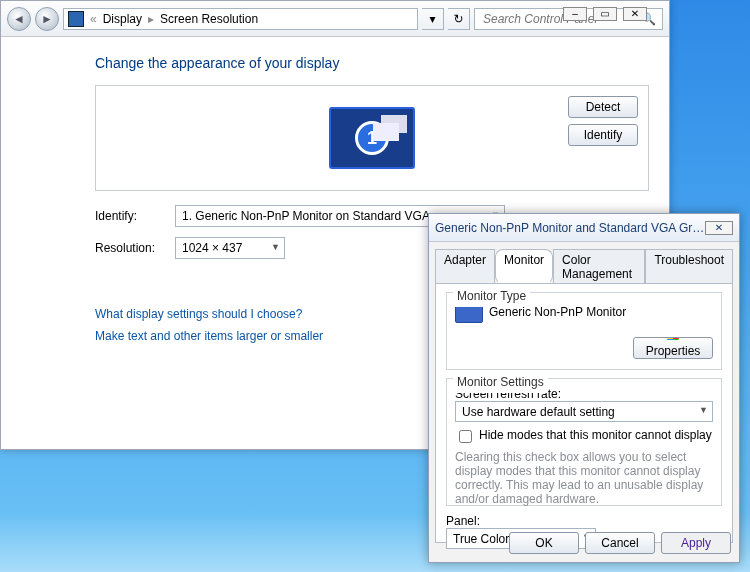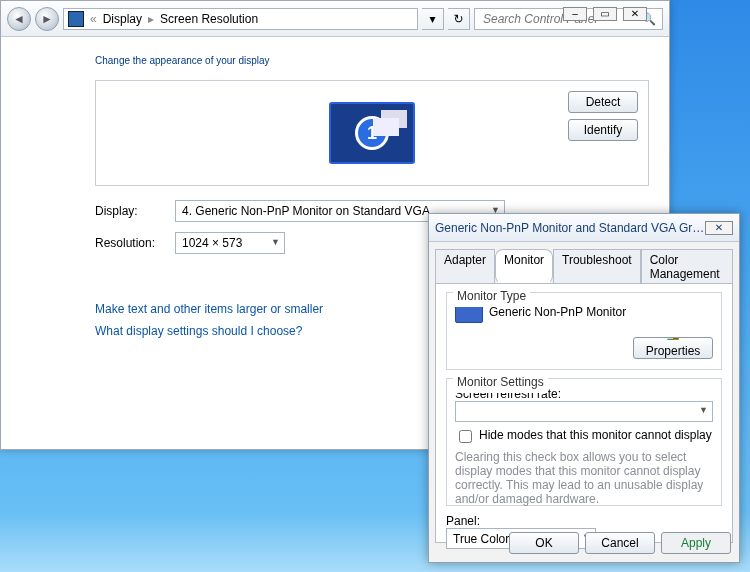--- a/index.html
+++ b/index.html
@@ -17,21 +17,21 @@
   .addr-icon { width:16px;height:16px;background:#2b66b1;border:1px solid #123;}
   .addr-sep { color:#888; }
   .addr-link { color:#000; }
   .addr-ref { width:22px; height:22px; border:1px solid #a7b4c2; border-left:none; display:flex; align-items:center; justify-content:center;}
   .searchbox { flex:1; height:22px; border:1px solid #a7b4c2; background:#fff; display:flex; align-items:center; padding:0 6px; }
   .searchbox input { border:none; outline:none; width:100%; font-style:italic; color:#777; background:transparent;}
   .searchmag { color:#5a7; margin-left:4px;}
 
   
   .cp-body { padding:18px 20px 10px 94px; position:relative; }
-  .cp-heading { color:#003a82; font-size:10px; margin-bottom:14px; }
+  .cp-heading { color:#003a82; font-size:14px; margin-bottom:14px; }
   .monitor-box { border:1px solid #c7cdd4; height:106px; display:flex; align-items:center; justify-content:center; position:relative; margin-bottom:14px; }
   .monitor-box .side-btns { position:absolute; right:10px; top:10px; display:flex; flex-direction:column; gap:6px;}
   .w7-btn { min-width:70px; height:22px; border:1px solid #8b97a6; background:linear-gradient(#fefefe,#e3e9f0); border-radius:3px; cursor:pointer; text-align:center; line-height:20px; padding:0 8px;}
   .monitor-icon { width:86px; height:62px; background:#183d8b; border:2px solid #2a5fde; border-radius:3px; display:flex; align-items:center; justify-content:center; position:relative;}
   .monitor-icon .circle { width:34px; height:34px; border-radius:50%; background:#2a6de0; border:3px solid #fff; color:#fff; font-size:18px; font-weight:bold; display:flex; align-items:center; justify-content:center;}
   .monitor-icon::before { content:""; position:absolute; top:6px; right:6px; width:26px; height:18px; background:#dde; }
   .monitor-icon::after  { content:""; position:absolute; top:14px; right:14px; width:26px; height:18px; background:#eef; }
 
   .field-row { display:flex; align-items:center; margin-bottom:10px; }
   .field-row .lab { width:80px; }
@@ -56,21 +56,21 @@
   .shield { width:12px;height:12px; background:conic-gradient(#f22 0 25%, #2c2 0 50%, #28f 0 75%, #fd2 0 100%); border-radius:2px;}
   .monitor-mini { width:28px; height:22px; background:#3a67c8; border:1px solid #2248a0; border-radius:2px; margin-right:6px;}
   .label12 { color:#000; }
   .select { width:100%; height:21px; border:1px solid #a7b4c2; background:#fff; display:flex; align-items:center; padding:0 18px 0 6px; position:relative;}
   .select .arrow { position:absolute; right:4px; top:3px; font-size:9px; color:#555;}
   .check { display:flex; align-items:flex-start; gap:4px; margin-top:6px;}
   .check input { margin-top:2px;}
   .hint { color:#8a8f96; margin-top:4px; line-height:14px; }
   .colors-row .select { width:150px; }
   .dlg-buttons { position:absolute; right:8px; bottom:8px; display:flex; gap:6px;border-radius:8px; }
-  .dlg-buttons .w7-btn.disabled { color:#15803d; background:#eef0f2; cursor:default;}
+  .dlg-buttons .w7-btn.disabled { color:#4c1d95; background:#eef0f2; cursor:default;}
 </style>
 </head>
 <body>
 <div class="desktop-bg"></div>
 
 <div class="cp-window">
 
   <div class="cp-titlebar-controls">
     <div class="tb-btn">–</div>
     <div class="tb-btn">▭</div>
@@ -110,52 +110,52 @@
       <div class="monitor-icon">
         <div class="circle">1</div>
       </div>
       <div class="side-btns">
         <div class="w7-btn">Detect</div>
         <div class="w7-btn">Identify</div>
       </div>
     </div>
 
     <div class="field-row">
-      <span class="lab">Display:</span>
+      <span class="lab">Identify:</span>
       <div class="dropdown wide">
-        <span>4. Generic Non-PnP Monitor on Standard VGA</span>
+        <span>1. Generic Non-PnP Monitor on Standard VGA</span>
         <span class="arrow">▼</span>
       </div>
     </div>
 
     <div class="field-row">
       <span class="lab">Resolution:</span>
       <div class="dropdown" style="width:110px">
-        <span>1024 × 573</span>
+        <span>1024 × 437</span>
         <span class="arrow">▼</span>
       </div>
     </div>
 
     <div style="height:30px"></div>
+    <span class="linky">What display settings should I choose?</span>
     <span class="linky">Make text and other items larger or smaller</span>
-    <span class="linky">What display settings should I choose?</span>
   </div>
 </div>
 
 <div class="props">
   <div class="props-title">
     <span class="txt">Generic Non-PnP Monitor and Standard VGA Graphics Adapter Pro...</span>
     <div class="close">✕</div>
   </div>
 
   <div class="tabs">
     <div class="tab">Adapter</div>
     <div class="tab active">Monitor</div>
+    <div class="tab">Color Management</div>
     <div class="tab">Troubleshoot</div>
-    <div class="tab">Color Management</div>
   </div>
 
   <div class="tabbody">
 
     <div class="group">
       <span class="legend">Monitor Type</span>
       <div style="display:flex; align-items:center;">
         <div class="monitor-mini"></div>
         <span class="label12">Generic Non-PnP Monitor</span>
       </div>
@@ -164,20 +164,21 @@
           <span class="shield"></span>
           <span>Properties</span>
         </div>
       </div>
     </div>
 
     <div class="group" style="height:128px">
       <span class="legend">Monitor Settings</span>
       <div class="label12">Screen refresh rate:</div>
       <div class="select">
+        <span>Use hardware default setting</span>
         <span class="arrow">▼</span>
       </div>
       <label class="check">
         <input type="checkbox" style="">
         <span>Hide modes that this monitor cannot display</span>
       </label>
       <div class="hint">Clearing this check box allows you to select display modes that this monitor cannot display correctly. This may lead to an unusable display and/or damaged hardware.</div>
     </div>
 
     <div class="colors-row">

